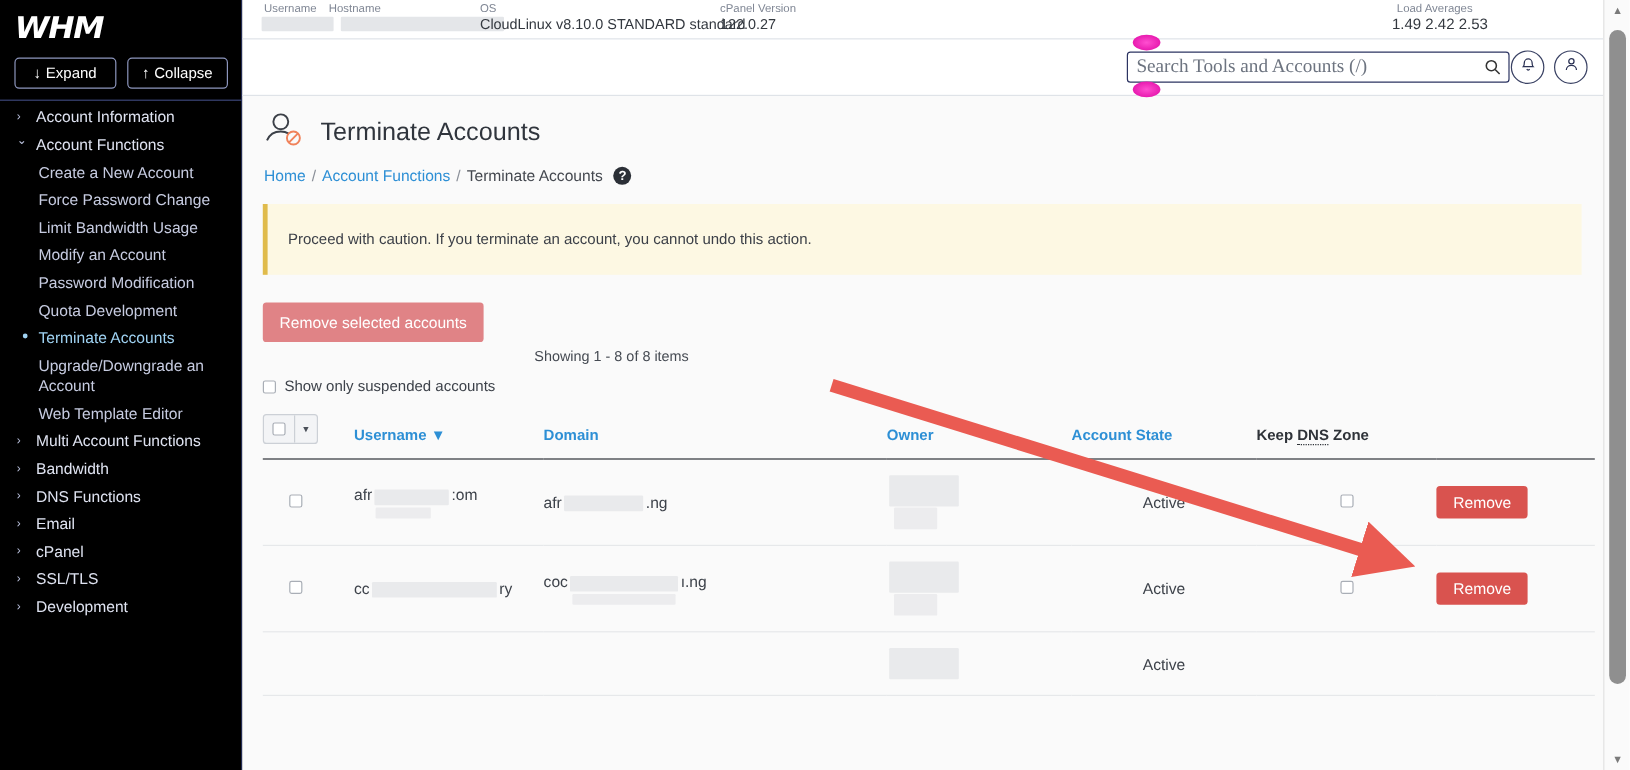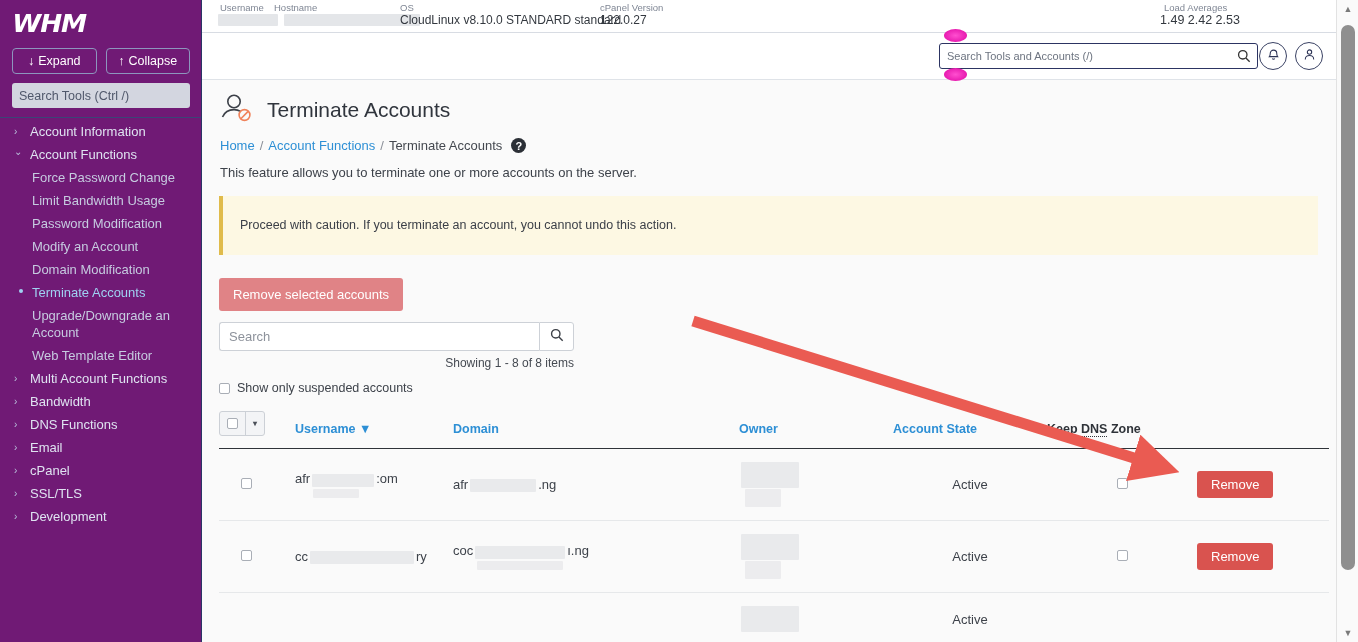--- a/index.html
+++ b/index.html
@@ -8,21 +8,21 @@
     overflow: hidden;
     font-family: "Liberation Sans", sans-serif;
     background: #ffffff;
   }
   #root { position: relative; width: 1358px; height: 642px; overflow: hidden; }
 
   
   .sidebar {
     position: absolute; left: 0; top: 0;
     width: 202px; height: 642px;
-    background: #701a75;
+    background: #000000;
     color: #e8eaf3;
     overflow: hidden;
   }
   .sidebar-logo {
     padding: 10px 0 0 14px;
     height: 40px;
   }
   .whm-wordmark {
     font-family: "DejaVu Sans", sans-serif;
     font-weight: bold;
@@ -127,23 +127,23 @@
     width: 319px; height: 26px;
     border: 1px solid #2c3462;
     border-radius: 3px;
     background: #fff;
     display: flex; align-items: center;
   }
   .global-search input {
     flex: 1; height: 100%;
     border: none; outline: none;
     padding: 0 7px;
-    font-size: 11px;
+    font-size: 16px;
     color: #444;
-    font-family: Liberation Sans, sans-serif;
+    font-family: Liberation Serif, serif;
     background: transparent;
   }
   .global-search input::placeholder { color: #6d7480; }
   .gs-icon { width: 26px; display: flex; align-items: center; justify-content: center; cursor: pointer; }
   .circ-btn {
     position: absolute; top: 9px;
     width: 28px; height: 28px;
     border-radius: 50%;
     border: 1px solid #3a4264;
     background: #fff;
@@ -340,48 +340,48 @@
       <button class="sb-btn">
         <span>↓</span>
         <span>Expand</span>
       </button>
       <button class="sb-btn">
         <span>↑</span>
         <span>Collapse</span>
       </button>
     </div>
 
-    <div class="sb-search-wrap">
-      <input class="sb-search" type="text" placeholder="Search Tools (Ctrl /)" style="">
-    </div>
 
     <div class="sb-nav" id="sb-nav">
         <div class="sb-divider"></div>
         <div class="sb-item group">
           <span class="caret">›</span>
           <span class="lbl">Account Information</span>
         </div>
         <div class="sb-item group">
           <span class="caret" style="line-height: 12px;">⌄</span>
           <span class="lbl">Account Functions</span>
         </div>
         <div class="sb-item sub">
+          <span class="lbl">Create a New Account</span>
+        </div>
+        <div class="sb-item sub">
           <span class="lbl">Force Password Change</span>
         </div>
         <div class="sb-item sub">
           <span class="lbl">Limit Bandwidth Usage</span>
         </div>
         <div class="sb-item sub">
+          <span class="lbl">Modify an Account</span>
+        </div>
+        <div class="sb-item sub">
           <span class="lbl">Password Modification</span>
         </div>
         <div class="sb-item sub">
-          <span class="lbl">Modify an Account</span>
-        </div>
-        <div class="sb-item sub">
-          <span class="lbl">Domain Modification</span>
+          <span class="lbl">Quota Development</span>
         </div>
         <div class="sb-item sub active">
           <span class="bullet"></span>
           <span class="lbl">Terminate Accounts</span>
         </div>
         <div class="sb-item sub">
           <span class="lbl">Upgrade/Downgrade an Account</span>
         </div>
         <div class="sb-item sub">
           <span class="lbl">Web Template Editor</span>
@@ -481,39 +481,27 @@
 
     <div class="breadcrumb">
       <a>Home</a>
       <span class="sep">/</span>
       <a>Account Functions</a>
       <span class="sep">/</span>
       <span>Terminate Accounts</span>
       <span class="help-dot">?</span>
     </div>
 
-    <div class="intro">This feature allows you to terminate one or more accounts on the server.</div>
 
     <div class="alert">
       <p>Proceed with caution. If you terminate an account, you cannot undo this action.</p>
     </div>
 
     <button class="btn-danger-soft">Remove selected accounts</button>
 
-    <div class="table-search-wrap">
-      <input type="text" placeholder="Search" style="">
-      <div class="ts-btn">
-        <span>
-          <svg width="14" height="14" viewBox="0 0 16 16" fill="none" stroke="#3b3f46" stroke-width="1.6">
-            <circle cx="6.6" cy="6.6" r="4.8"></circle>
-              <line x1="10.2" y1="10.2" x2="14.5" y2="14.5"></line>
-          </svg>
-        </span>
-      </div>
-    </div>
 
     <div class="showing">Showing 1 - 8 of 8 items</div>
 
     <div class="susp-row">
       <span class="cbox"></span>
       <span>Show only suspended accounts</span>
     </div>
 
     <table class="acct">
       <colgroup>

